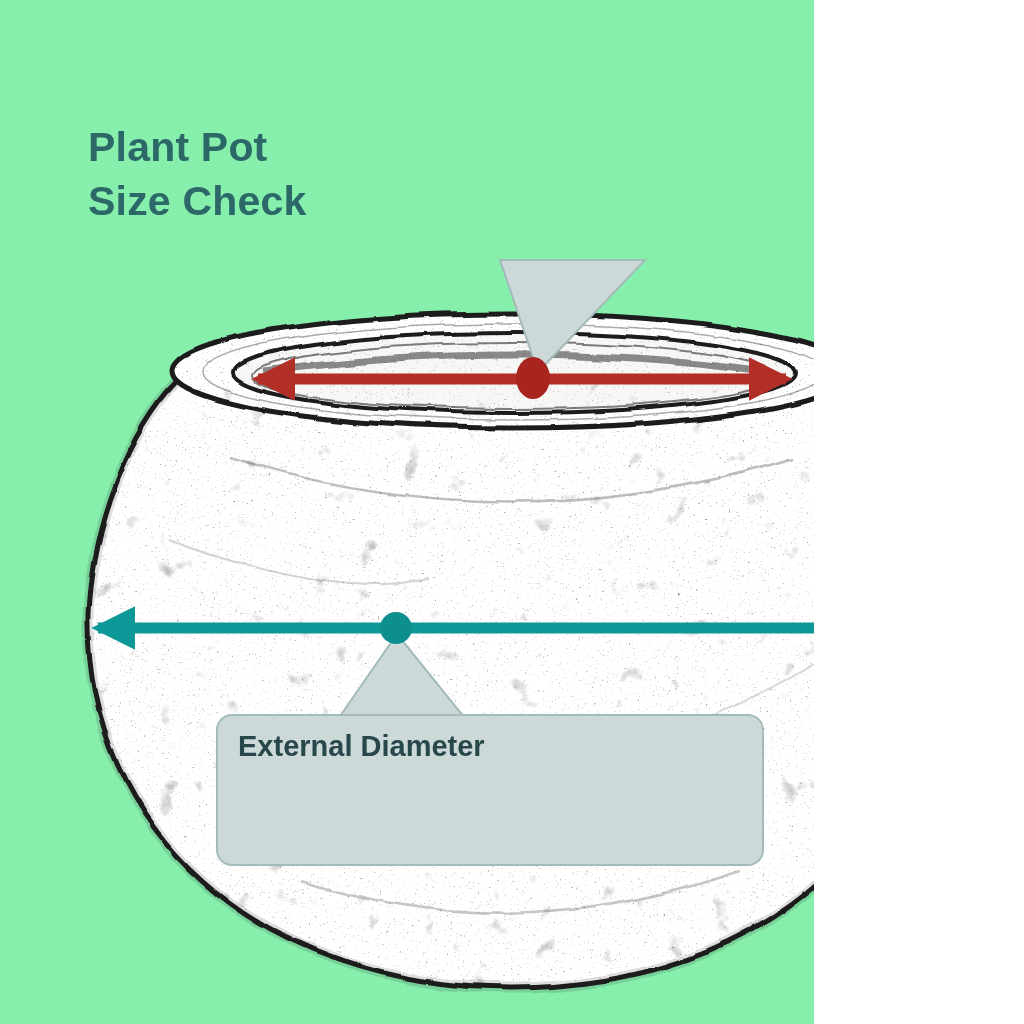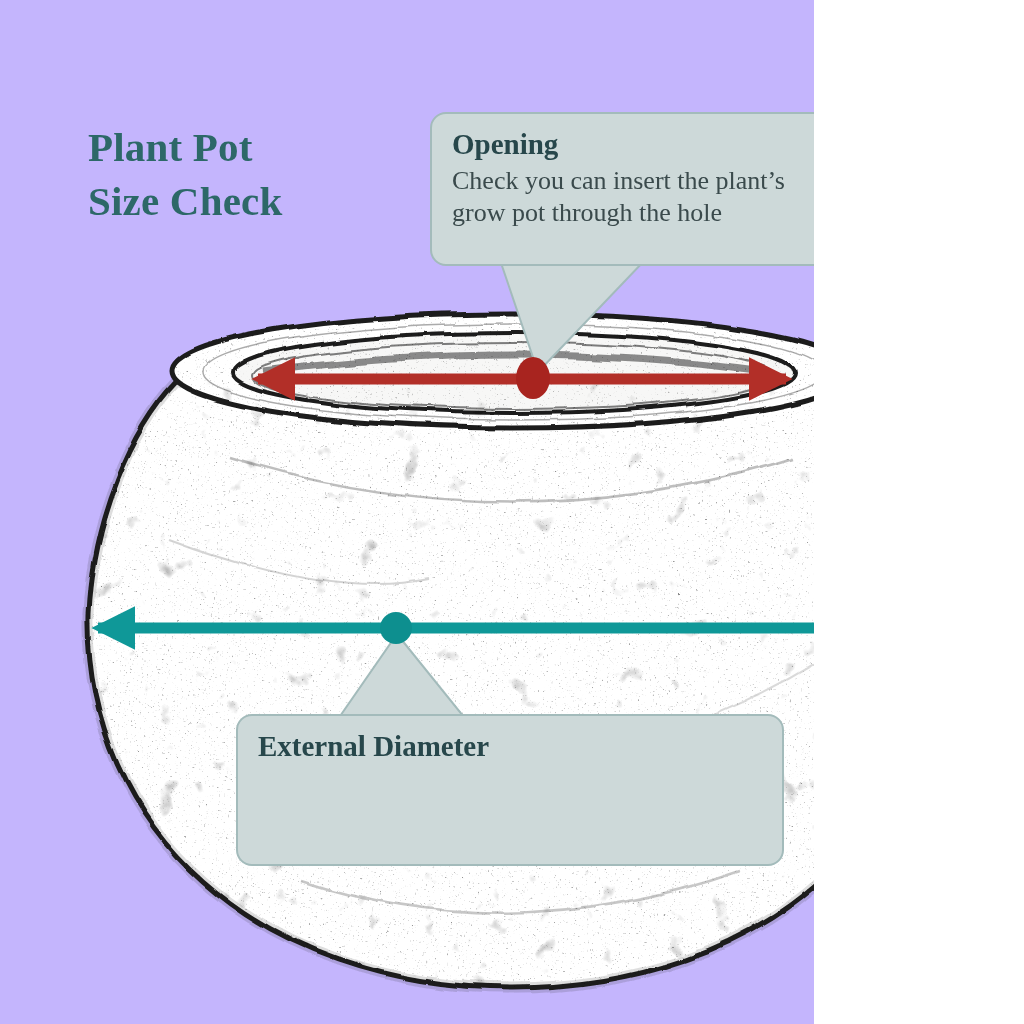--- a/index.html
+++ b/index.html
@@ -1,21 +1,21 @@
 <!DOCTYPE html>
 <html style="--title: #2d6868; --callout_bg: #cdd9d9; --callout_border: #a3bbbb; --heading_text: #27474b; --body_text: #3a4a4c; --red: #b22f28; --red_dot: #a8241f; --teal: #0f9898; --teal_dot: #0d8f8f; --sketch: #1c1c1c;"><head>
 <meta charset="utf-8">
 <style>
   html,body{margin:0;padding:0;background:#ffffff;}
   .stage{
     position:relative;
     width:814px;height:1024px;
-    background:#c4b5fd;
+    background:#86efac;
     overflow:hidden;
-    font-family:Liberation Serif, serif;
+    font-family:Liberation Sans, sans-serif;
   }
   .scene{position:absolute;left:0;top:0;width:1024px;height:1024px;}
   .title{
     position:absolute;left:88px;top:120px;
     font-size:41px;font-weight:bold;line-height:1.32;
     color:var(--title,#2d6868);
     white-space:pre-line;
     letter-spacing:0.2px;
   }
   .callout{
@@ -31,21 +31,21 @@
     font-size:29px;font-weight:bold;
     color:var(--heading_text,#27474b);
   }
   .callout p{
     margin:0;
     font-size:26px;line-height:1.24;
     color:var(--body_text,#3a4a4c);
     white-space:pre-line;
   }
   .callout-opening{left:430px;top:112px;width:452px;height:154px;}
-  .callout-external{left:236px;top:714px;width:548px;height:152px;}
+  .callout-external{left:216px;top:714px;width:548px;height:152px;}
 </style>
 </head>
 <body>
 
 <div class="stage">
 
   <svg class="scene" viewBox="0 0 1024 1024" aria-hidden="true">
     <defs>
       <filter id="rough" x="-6%" y="-6%" width="112%" height="112%">
         <feTurbulence type="fractalNoise" baseFrequency="0.013" numOctaves="4" seed="7" result="t"></feTurbulence>
@@ -101,23 +101,18 @@
     <line x1="258" y1="379" x2="786" y2="379" style="stroke:var(--red,#b22f28)" stroke-width="11" marker-start="url(#arrowRed)" marker-end="url(#arrowRed)"></line>
     <ellipse cx="533" cy="378" rx="17" ry="21" style="fill:var(--red_dot,#a8241f)"></ellipse>
 
     <line x1="98" y1="628" x2="925" y2="628" style="stroke:var(--teal,#0f9898)" stroke-width="11" marker-start="url(#arrowTeal)" marker-end="url(#arrowTeal)"></line>
     <circle cx="396" cy="628" r="16" style="fill:var(--teal_dot,#0d8f8f)"></circle>
   </svg>
 
   <div class="title">Plant Pot
 Size Check</div>
 
-  <div class="callout callout-opening">
-    <h2>Opening</h2>
-    <p>Check you can insert the plant’s
-grow pot through the hole</p>
-  </div>
 
   <div class="callout callout-external">
     <h2>External Diameter</h2>
   </div>
 
 </div>
 
 </body></html>

